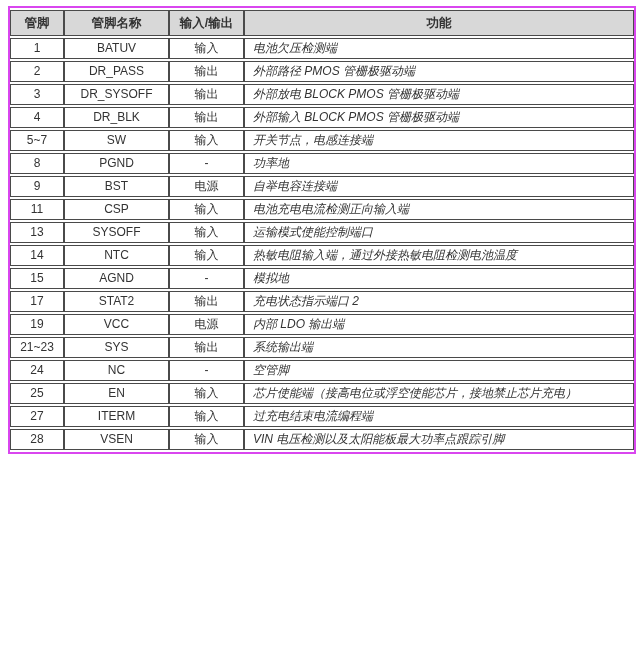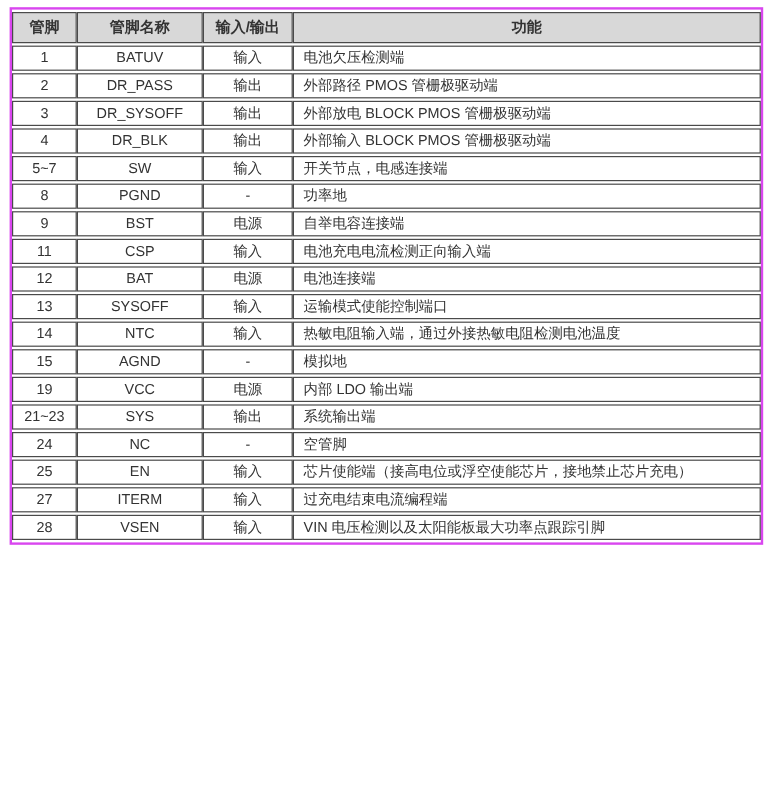--- a/index.html
+++ b/index.html
@@ -31,20 +31,21 @@
   }
   th {
     background: #d8d8d8;
     font-weight: bold;
     font-size: 12.5px;
     height: 26px;
   }
   td.fn {
     text-align: left;
     padding-left: 8px;
+    font-style: italic;
   }
   col.c-pin  { width: 54px; }
   col.c-name { width: 105px; }
   col.c-io   { width: 75px; }
   col.c-fn   { width: 390px; }
 </style>
 </head>
 <body>
 
 <table class="pin-table">
@@ -105,42 +106,42 @@
         <td>电源</td>
         <td class="fn">自举电容连接端</td>
       </tr>
       <tr>
         <td>11</td>
         <td>CSP</td>
         <td>输入</td>
         <td class="fn">电池充电电流检测正向输入端</td>
       </tr>
       <tr>
-        <td>12</td>
-        <td>BAT</td>
-        <td>电源</td>
-        <td class="fn">电池连接端</td>
-      </tr>
-      <tr>
         <td>13</td>
         <td>SYSOFF</td>
         <td>输入</td>
         <td class="fn">运输模式使能控制端口</td>
       </tr>
       <tr>
         <td>14</td>
         <td>NTC</td>
         <td>输入</td>
         <td class="fn">热敏电阻输入端，通过外接热敏电阻检测电池温度</td>
       </tr>
       <tr>
         <td>15</td>
         <td>AGND</td>
         <td>-</td>
         <td class="fn">模拟地</td>
+      </tr>
+      <tr>
+        <td>17</td>
+        <td>STAT2</td>
+        <td>输出</td>
+        <td class="fn">充电状态指示端口 2</td>
       </tr>
       <tr>
         <td>19</td>
         <td>VCC</td>
         <td>电源</td>
         <td class="fn">内部 LDO 输出端</td>
       </tr>
       <tr>
         <td>21~23</td>
         <td>SYS</td>

